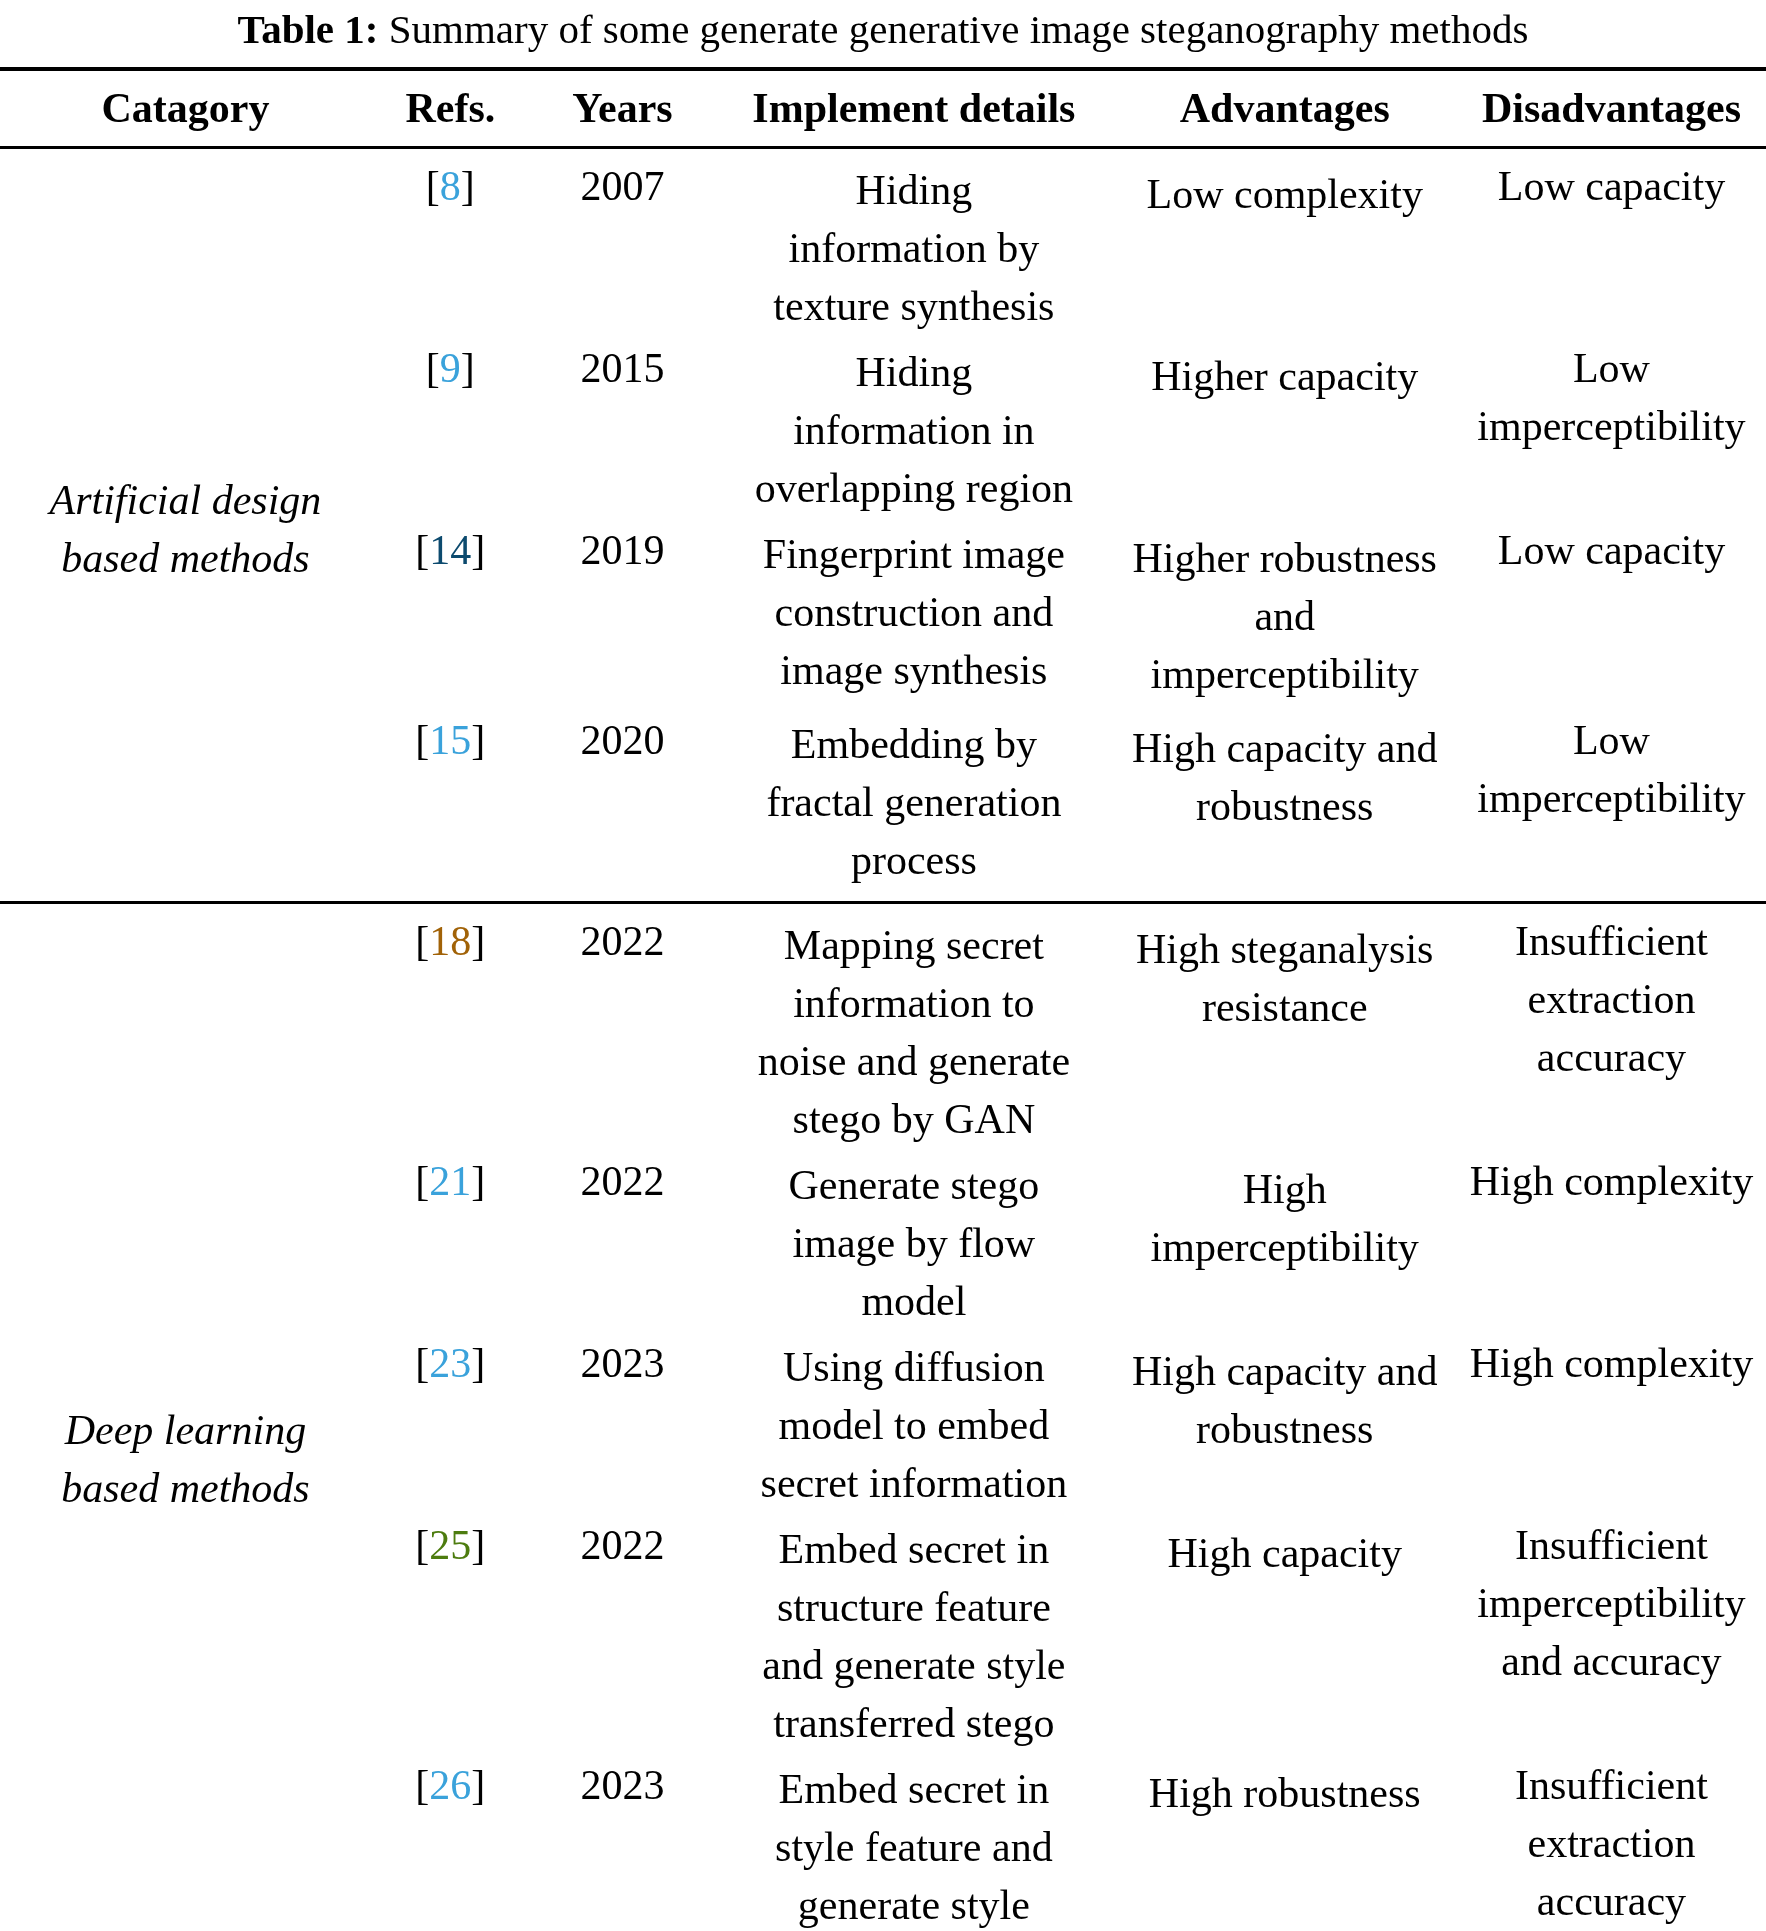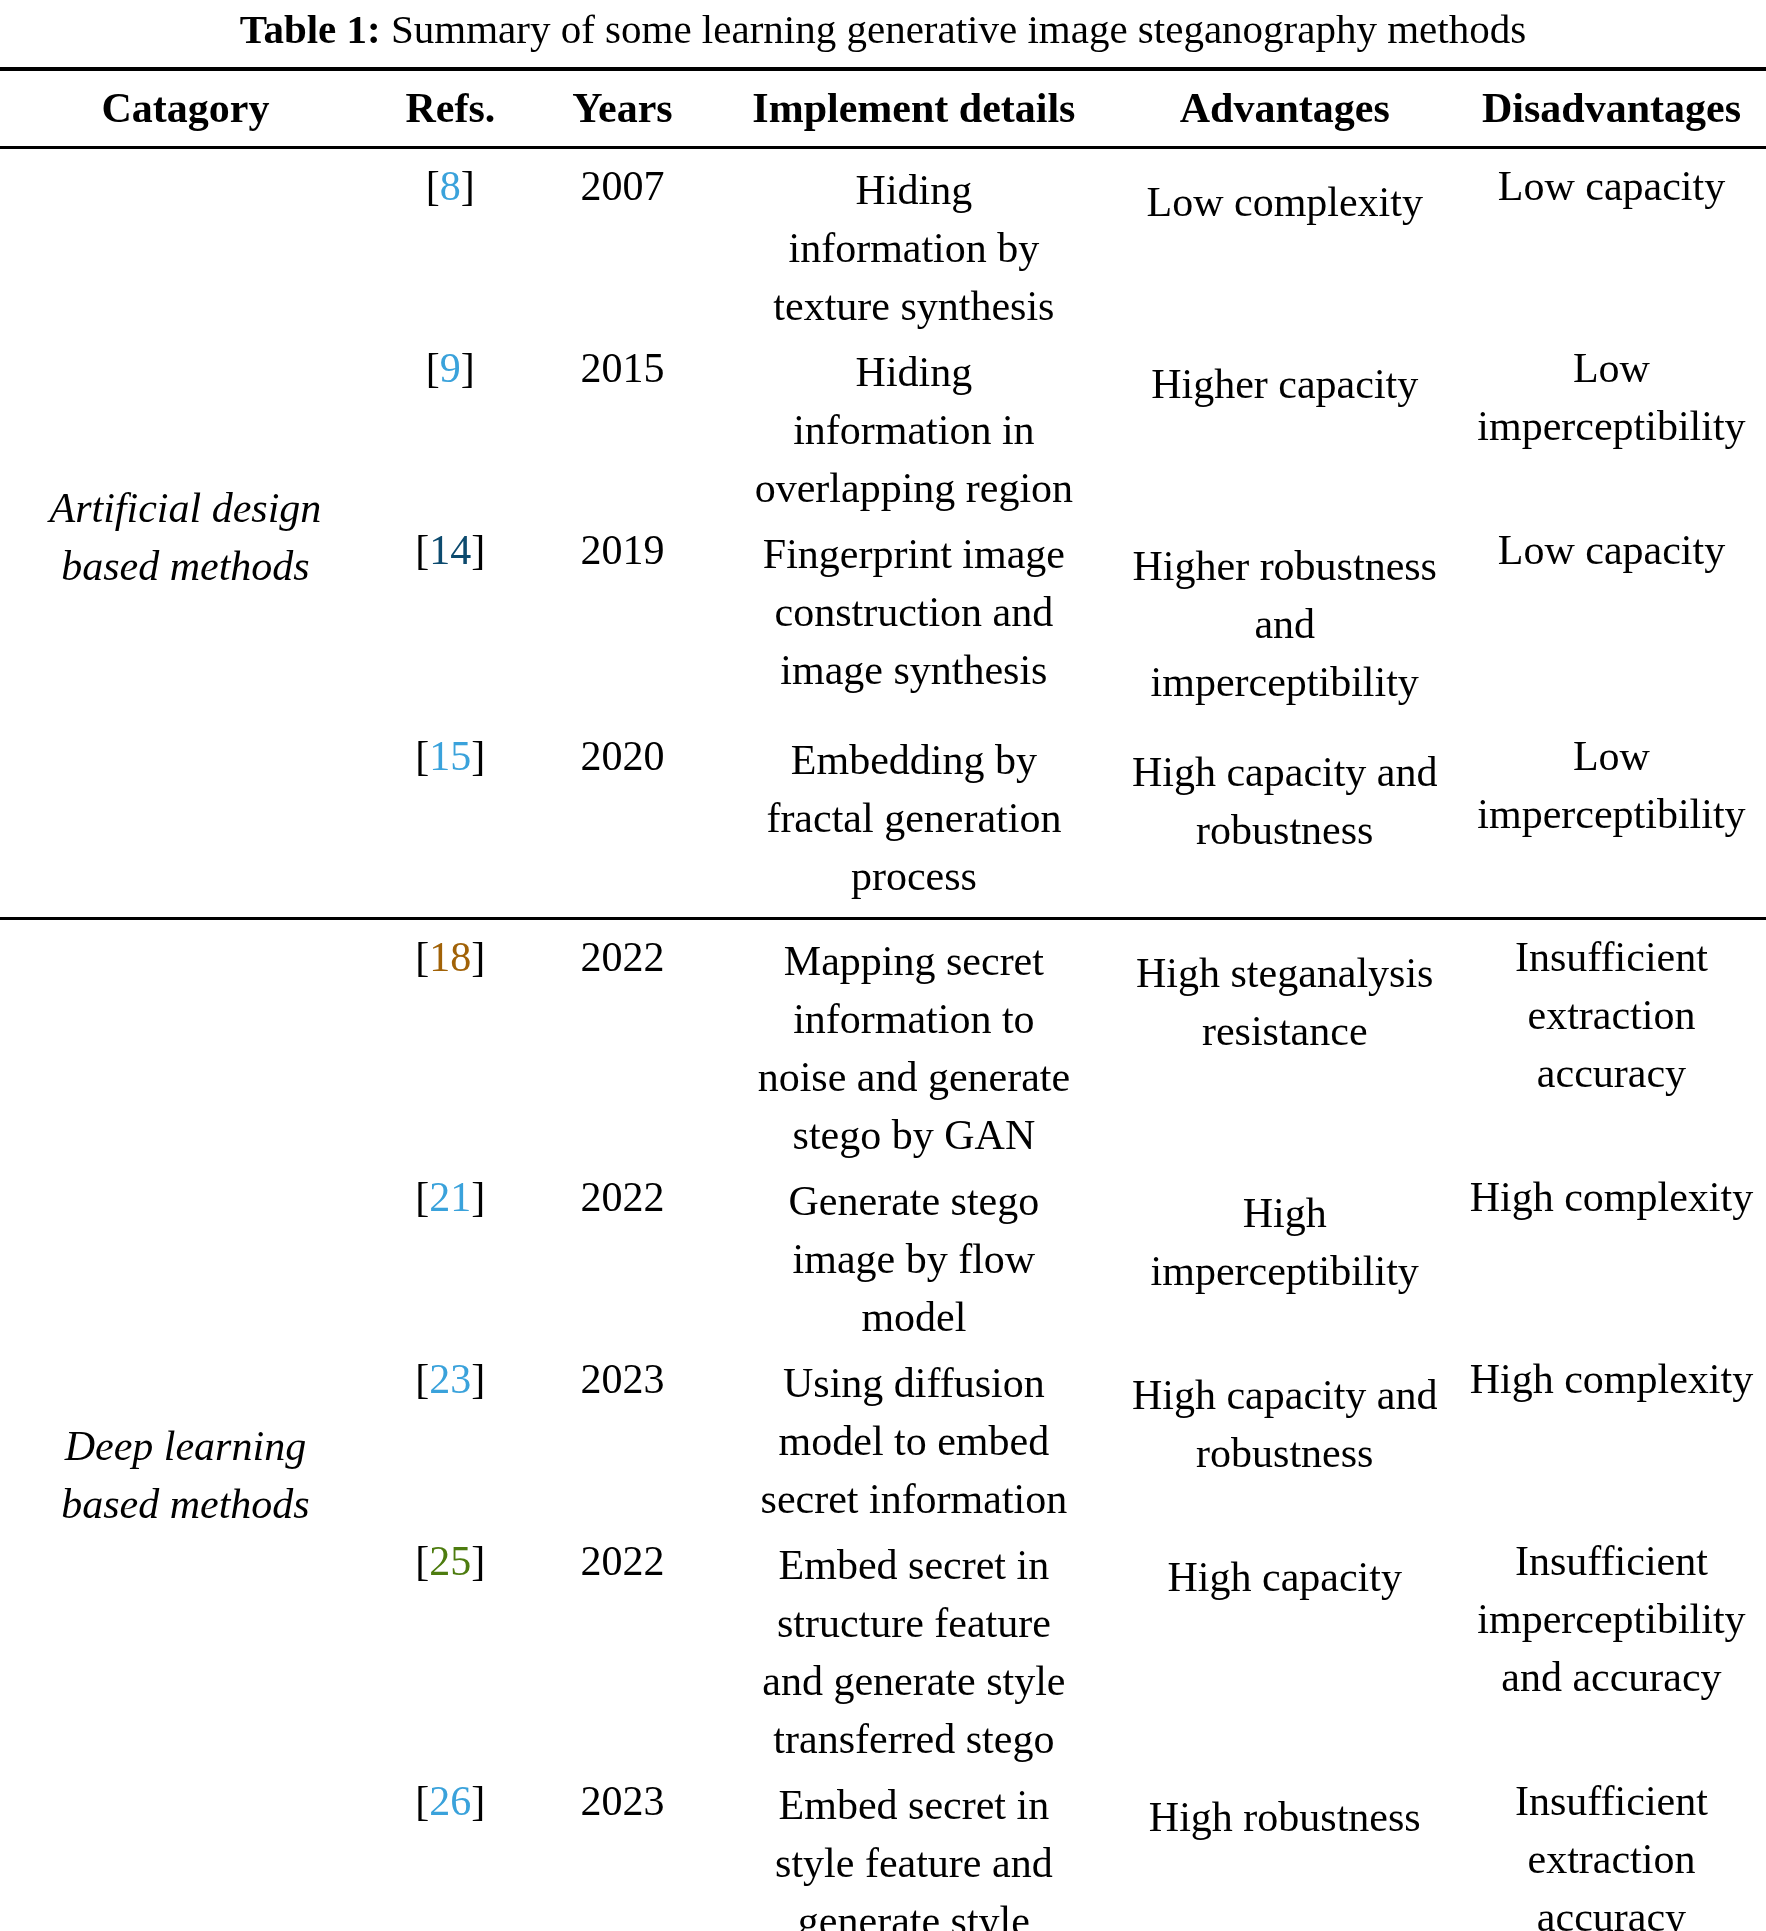--- a/index.html
+++ b/index.html
@@ -59,38 +59,38 @@
     vertical-align: top;
     line-height: 58px;
   }
   tbody tr:first-child td { padding-top: 8px; }
   tbody.group-1 tr:last-child td { padding-bottom: 8px; }
   tbody.group-2 tr:last-child td { padding-bottom: 10px; }
 
   td.cat { vertical-align: middle; font-style: italic; }
   .cat-inner { max-width: 300px; margin: 0 auto; }
   .det-inner { max-width: 320px; margin: 4px auto; }
-  .adv-inner { max-width: 334px; margin: 16px auto; }
+  .adv-inner { max-width: 334px; margin: 8px auto; }
   .dis-inner { max-width: 306px; margin: 0 auto; text-align: center; }
 
   .refwrap { white-space: nowrap; }
   a.refnum {
     color: #3aa2db;
     text-decoration: none;
     cursor: pointer;
   }
   .bracket { color: #000; }
 </style>
 </head>
 <body>
 
 <div class="page">
 
   <div class="caption">
-    <span class="caption-label">Table 1:</span><span class="caption-text"> Summary of some learning generative image steganography methods</span>
+    <span class="caption-label">Table 1:</span><span class="caption-text"> Summary of some generate generative image steganography methods</span>
   </div>
 
   <table class="summary">
     <colgroup>
       <col class="c-cat">
         <col class="c-ref">
         <col class="c-year">
         <col class="c-det">
         <col class="c-adv">
         <col class="c-dis">

